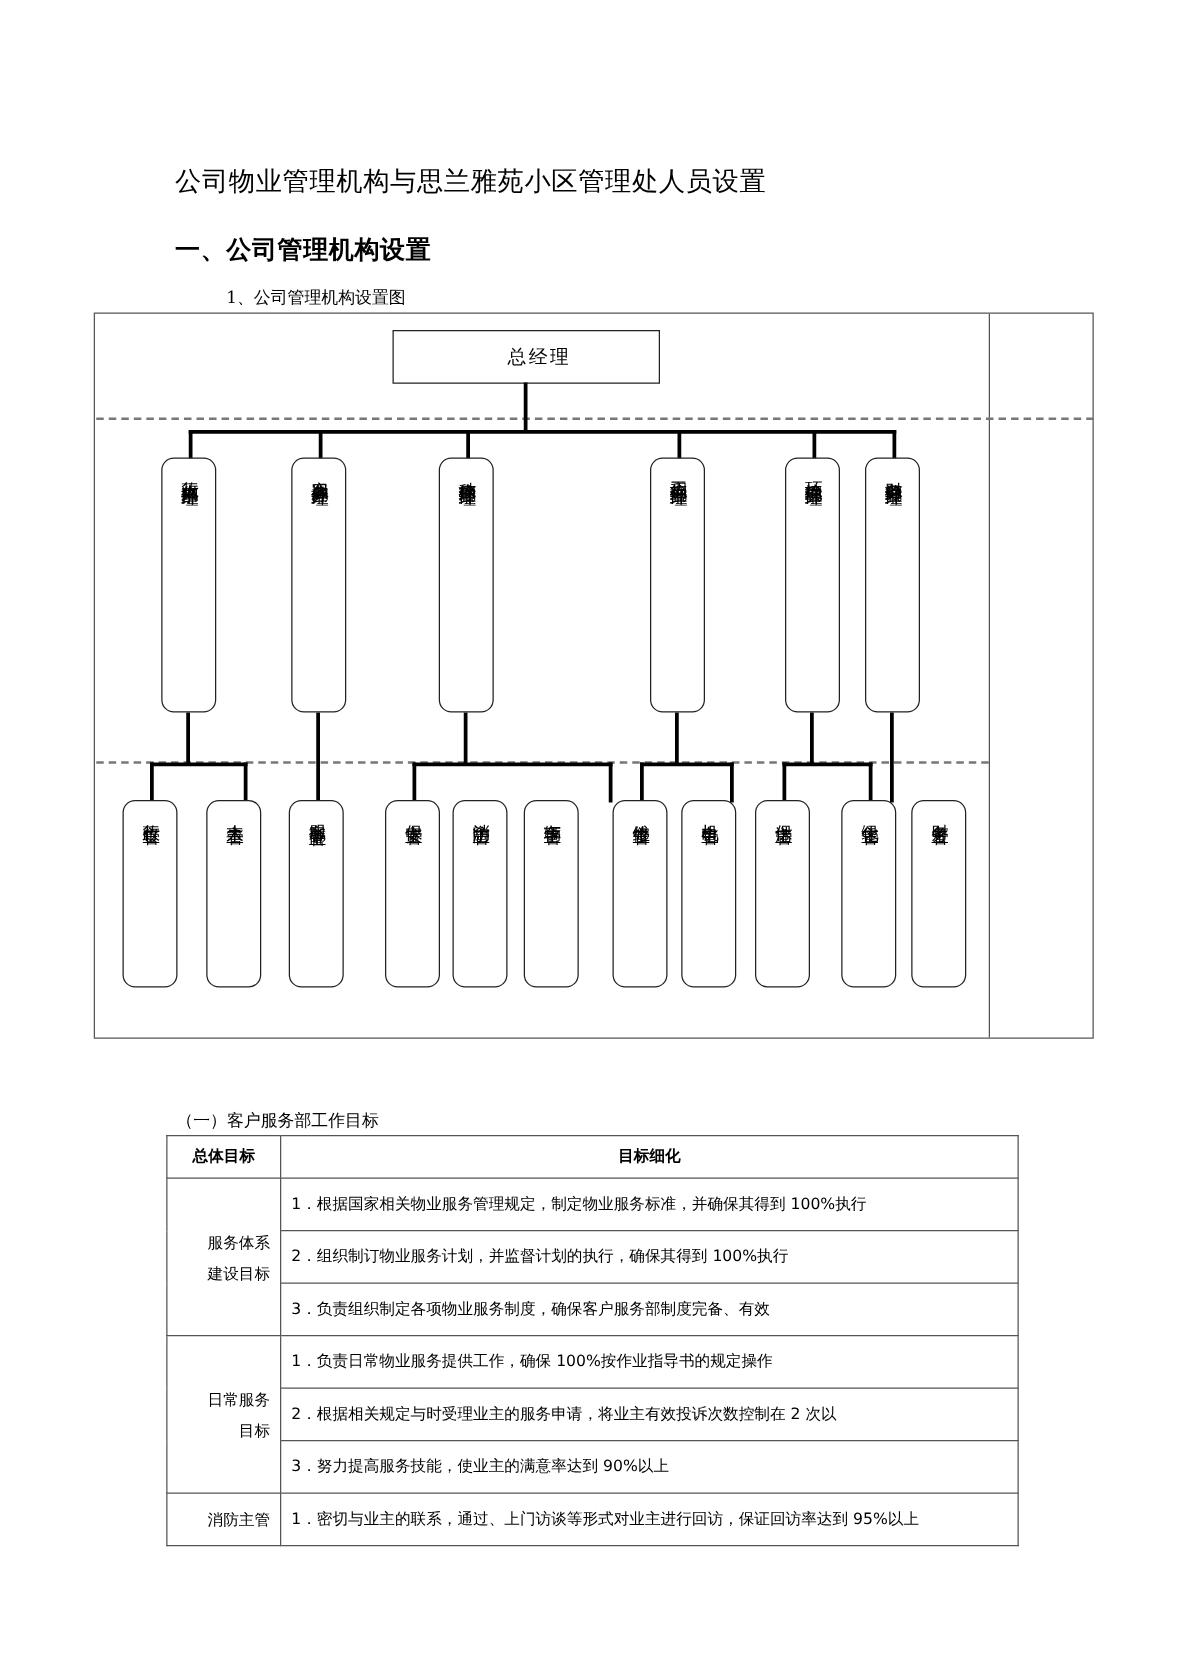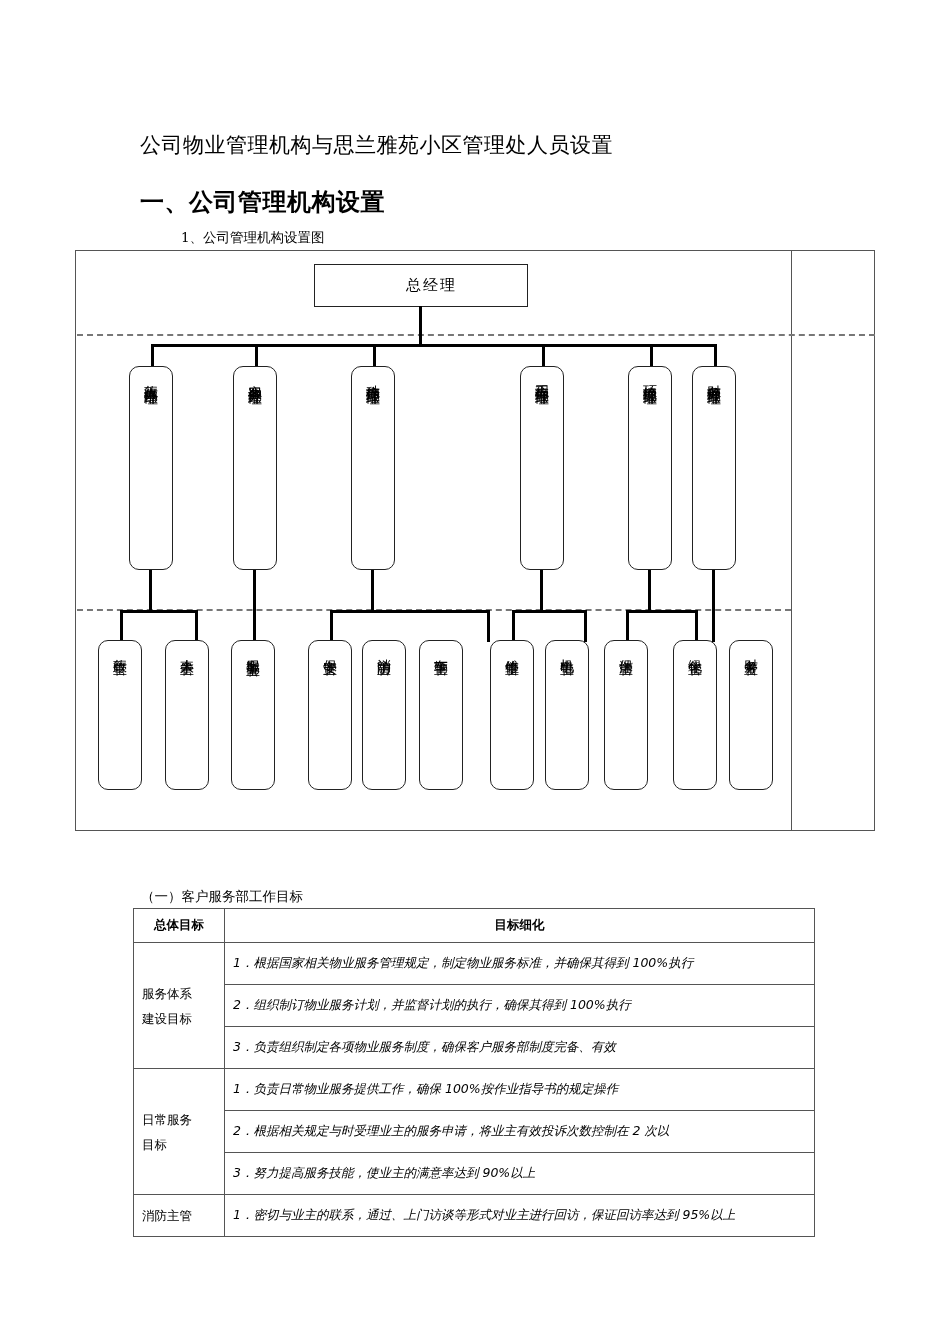--- a/index.html
+++ b/index.html
@@ -15,21 +15,21 @@
 
   
   .doc-title{
     position:absolute;left:140px;top:131px;
     font-size:21px;font-weight:400;letter-spacing:0.5px;
     font-family:"DejaVu Sans","Liberation Sans",sans-serif;
     white-space:nowrap;
   }
   .h2{
     position:absolute;left:140px;top:186px;
-    font-size:24px;font-weight:700;letter-spacing:0.5px;
+    font-size:20px;font-weight:700;letter-spacing:0.5px;
     font-family:Liberation Mono, monospace;
     white-space:nowrap;
   }
   .h3{
     position:absolute;left:141px;top:229px;
     font-size:13.5px;font-weight:400;
     font-family:"DejaVu Serif","Liberation Serif",serif;
     white-space:nowrap;
     margin-left:40px;
   }
@@ -117,31 +117,31 @@
     font-size:12.5px;
     background:#fff;
   }
   .tbl td,.tbl th{
     border:1px solid #555;
     padding:0 8px;
     vertical-align:middle;
   }
   .tbl .cat{
     width:74px;
-    text-align:left;
+    text-align:right;
     font-size:12.5px;
     line-height:2.0;
   }
   .tbl .hdr{
     font-weight:700;
     text-align:center;
     height:33px;
   }
   .tbl .hdr.c1{width:74px;}
-  .tbl .body-cell{height:41px;font-style:italic;}
+  .tbl .body-cell{height:41px;}
 </style>
 </head>
 <body>
 
 <div class="page">
 
   <div class="doc-title">公司物业管理机构与思兰雅苑小区管理处人员设置</div>
   <div class="h2">一、公司管理机构设置</div>
   <div class="h3">1、公司管理机构设置图</div>
 

